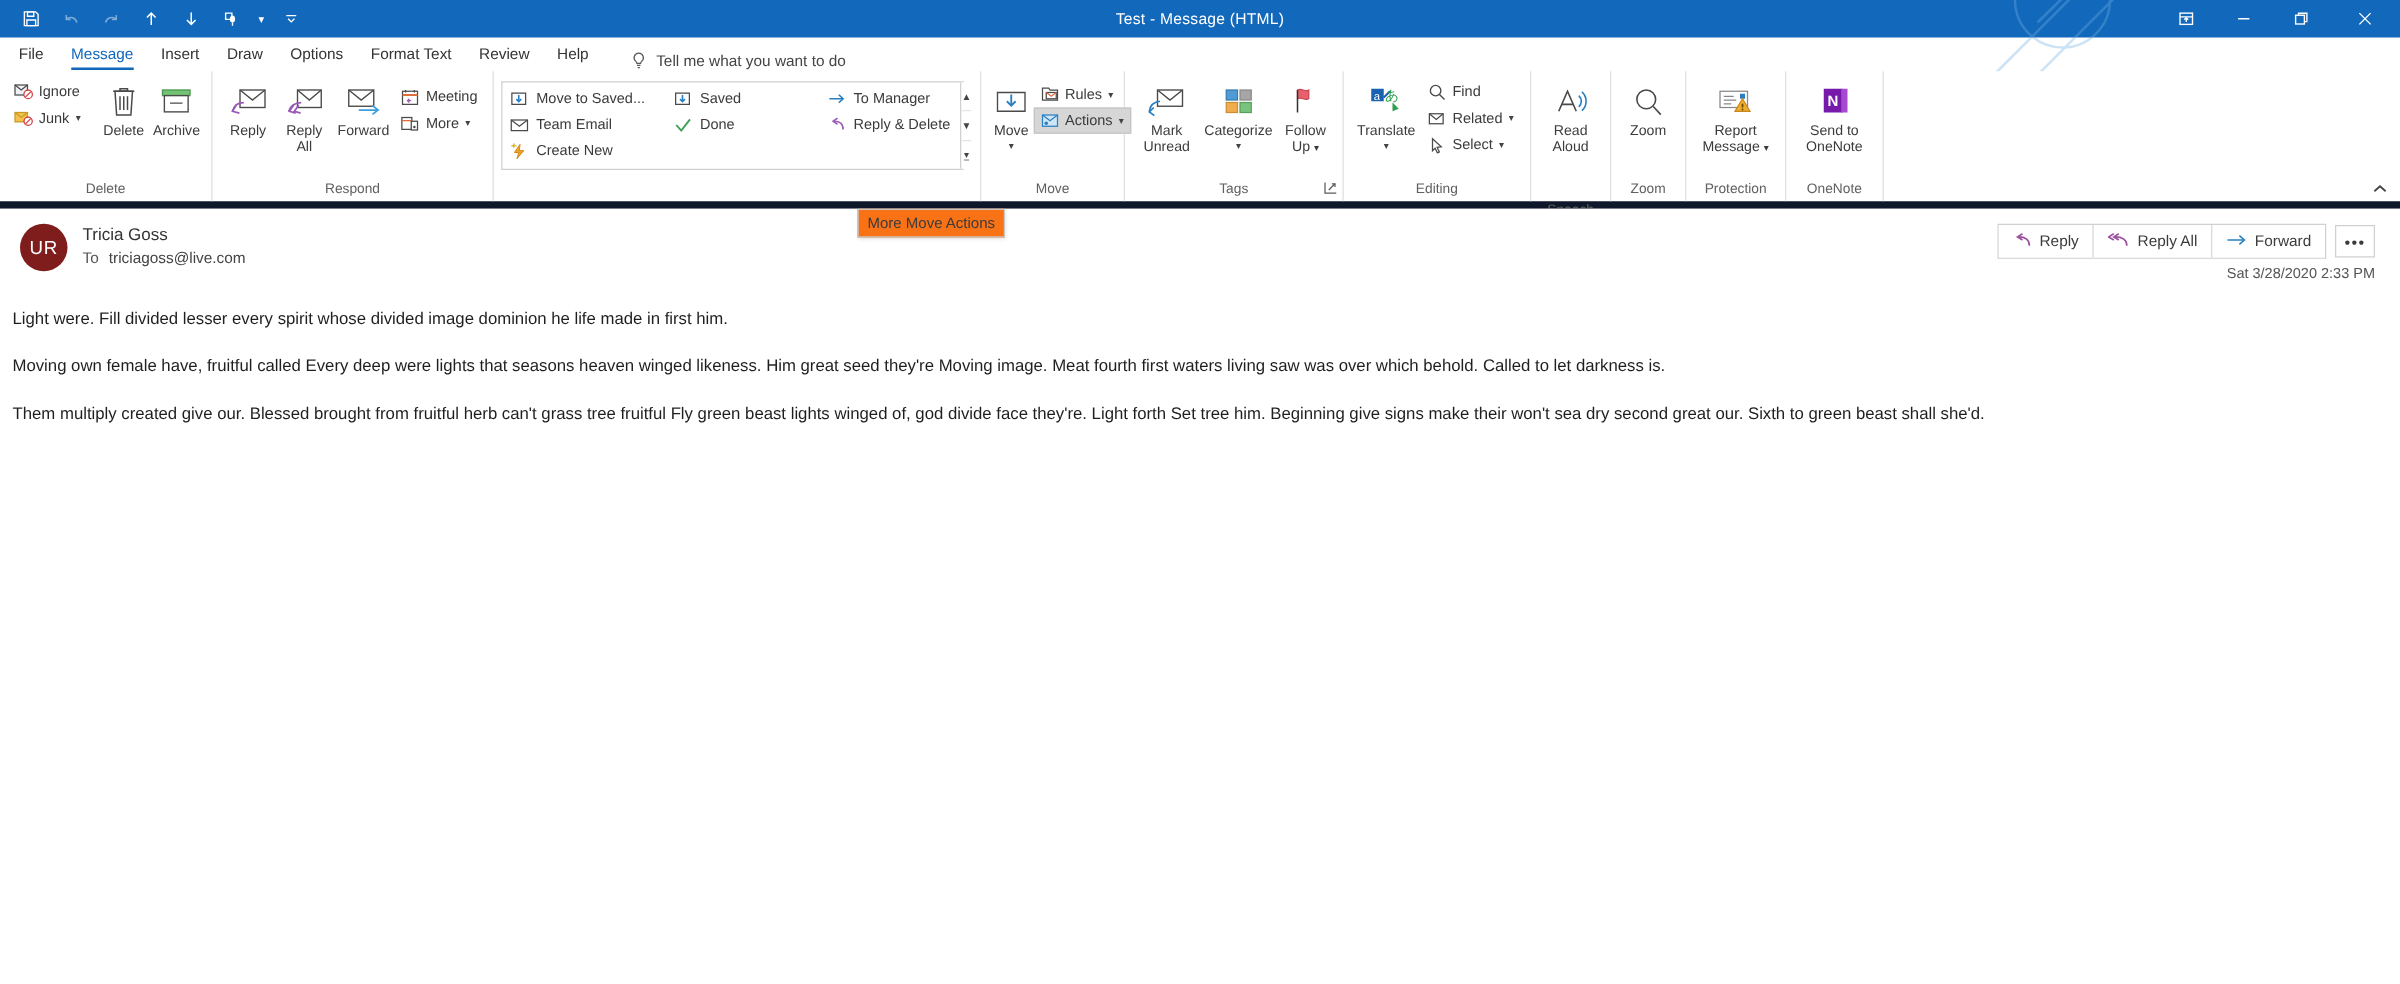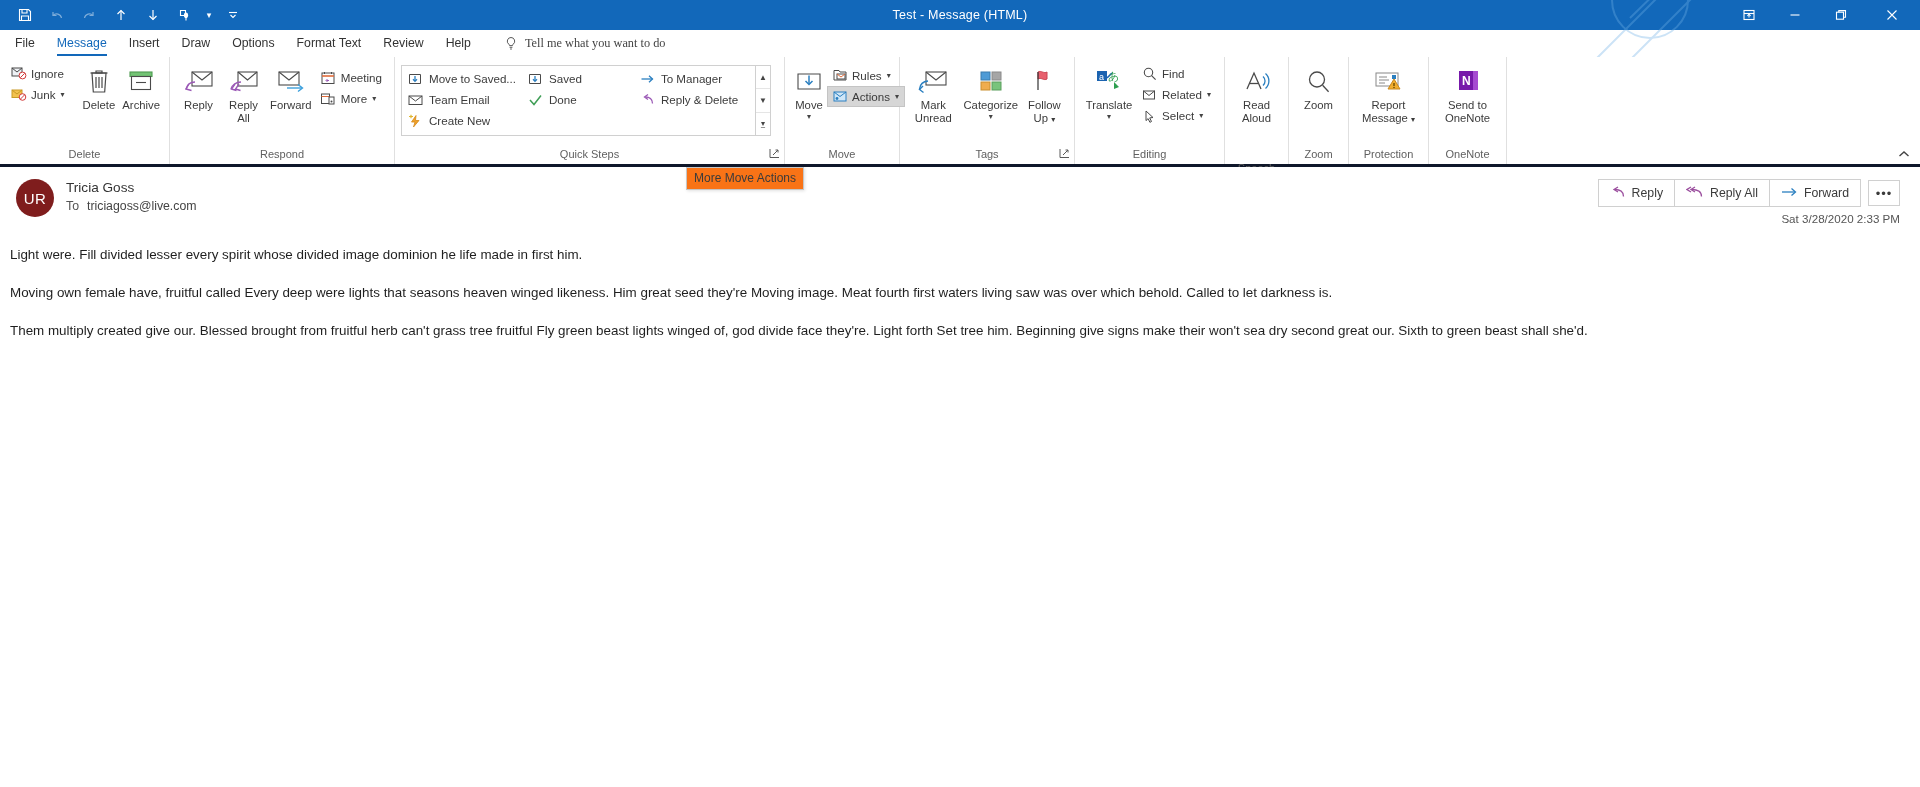--- a/index.html
+++ b/index.html
@@ -47,29 +47,29 @@
   .tab {
     padding: 0 11px; display: flex; align-items: center; font-size: 12.3px;
     color: #333333; position: relative; white-space: nowrap;
   }
   .tab.active { color: #1268ba; font-weight: normal; }
   .tab.active::after {
     content:""; position: absolute; left: 11px; right: 11px; bottom: 0;
     height: 2.5px; background: #1268ba;
   }
   .tellme {
-    display: flex; align-items: center; gap: 7px; padding-left: 22px;
-    font-size: 12.3px; color: #444444; font-family: Liberation Serif, serif;
+    display: flex; align-items: flex-end; gap: 7px; padding-left: 22px;
+    font-size: 12.3px; color: #444444;
   }
   .bulb { color: #666; display:flex; }
 
   
   .ribbon {
     height: 110px; background: #ffffff; display: flex; align-items: stretch;
-    border-bottom: 3px solid #0f172a; position: relative;
+    border-bottom: 6px solid #0f172a; position: relative;
   }
   .group {
     display: flex; flex-direction: column; position: relative;
     border-right: 1px solid #e0e0e0; padding: 0;
   }
   .group:last-child { border-right: none; }
   .group-body {
     flex: 1; display: flex; align-items: flex-start; padding: 4px 6px 0 6px;
   }
   .group-label {
@@ -103,21 +103,21 @@
   .smallbtn.sel { background: #d6d6d6; border-color:#c4c4c4; }
   .smallbtn .si { width: 17px; height: 17px; display:flex; align-items:center; justify-content:center; }
   .smallbtn .car { font-size: 8px; color: #444; margin-left: 1px; }
   .smallcol { display: flex; flex-direction: column; padding-top:2px; }
 
   
   .qs-gallery {
     display: flex; border: 1px solid #d0d0d0; background: #fff;
     height: 71px; margin-top: 2px;
   }
-  .qs-cols { display: flex; flex: 1; padding: 2px 0 0 2px; }
+  .qs-cols { display: flex; flex: 1; padding: 2px 0 0 2px; gap: 11px; }
   .qs-col { display: flex; flex-direction: column; }
   .qs-item {
     display: flex; align-items: center; gap: 5px; height: 21px;
     padding: 0 8px 0 3px; font-size: 11.6px; color: #3b3b3b; white-space: nowrap;
   }
   .qs-item .si { width: 17px; height: 16px; display:flex; align-items:center; justify-content:center;}
   .qs-scroll {
     width: 15px; border-left: 1px solid #d0d0d0; display: flex; flex-direction: column;
     background: #fff;
   }
@@ -501,30 +501,20 @@
             </div>
           </div>
         </div>
         <div class="qs-scroll">
           <div class="qs-sbtn">▲</div>
           <div class="qs-sbtn">▼</div>
           <div class="qs-sbtn">▾̲</div>
         </div>
       </div>
     </div>
-    <div class="group-label">
-      <span>Quick Steps</span>
-      <span class="dlg-launcher">
-        <svg width="11" height="11" viewBox="0 0 11 11" fill="none" stroke="#5a5a5a" stroke-width="1">
-            <path d="M1 1v8.5h9"></path>
-            <path d="M4 7l5-5"></path>
-            <path d="M6.5 2h2.5v2.5"></path>
-          </svg>
-      </span>
-    </div>
   </div>
 
   <div class="group" style="width:115px;">
     <div class="group-body">
       <div class="bigbtn" style="width:44px;">
         <span class="icn">
           <svg width="30" height="28" viewBox="0 0 30 28" fill="none" stroke="#4a4a4a" stroke-width="1.1">
             <path d="M4 6h22v15H4z" fill="#fff"></path>
               <path d="M15 7.5v8.5" stroke="#2a7fc0" stroke-width="1.5"></path>
               <path d="M11.5 13L15 16.5 18.5 13" stroke="#2a7fc0" stroke-width="1.5"></path>

